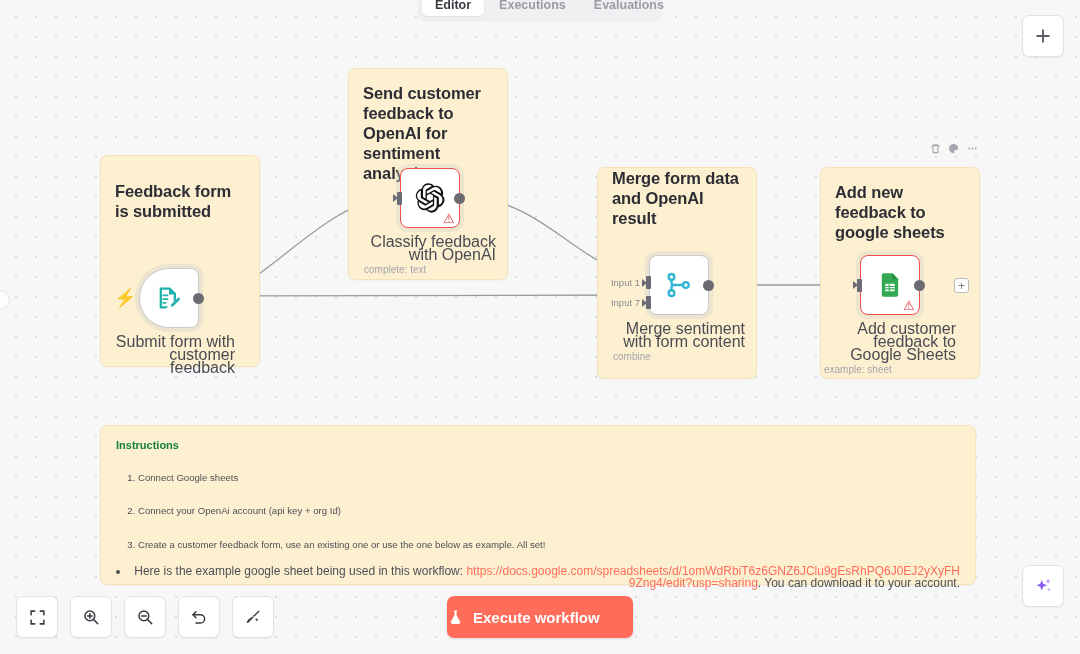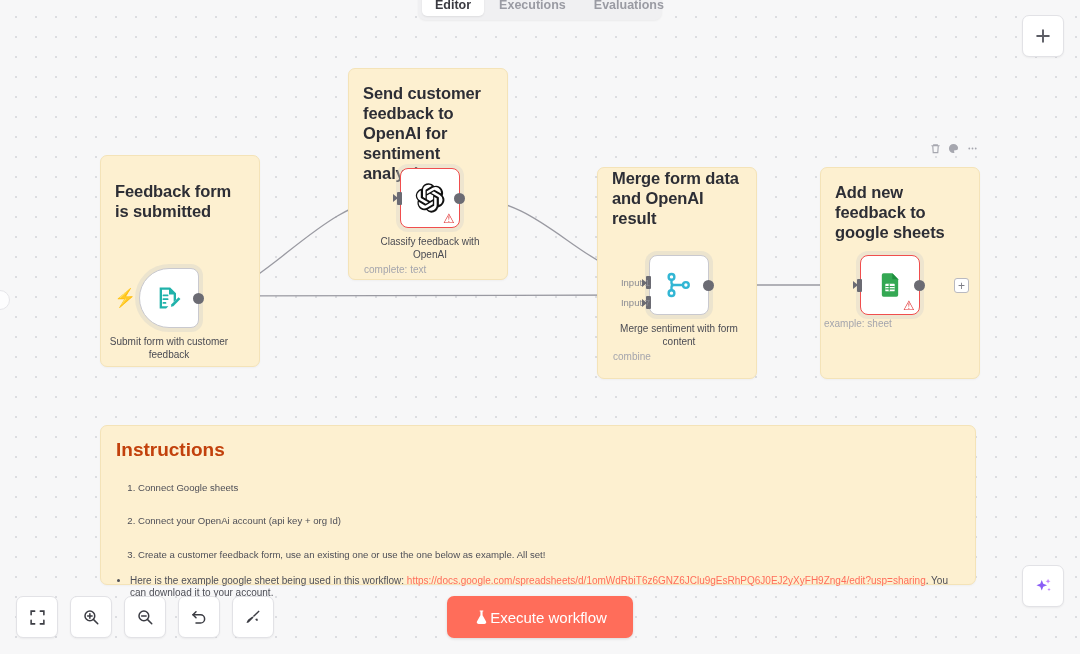--- a/index.html
+++ b/index.html
@@ -67,22 +67,22 @@
     box-shadow: 0 0 0 4px rgba(215,212,205,.45);
   }
   .node-box.trigger {
     border-top-left-radius: 30px;
     border-bottom-left-radius: 30px;
   }
   .node-box.error { border-color: #f04e4e; box-shadow: 0 0 0 4px rgba(215,212,205,.4); }
   .node-label {
     margin-top: 7px;
     width: 132px; margin-left: -36px;
-    text-align: center;
-    font-size: 10px; line-height: 13px;
+    text-align: right;
+    font-size: 16px; line-height: 13px;
     color: #4a4b53;
   }
   .node-sub {
     margin-top: 3px;
     width: 132px; margin-left: -36px;
     text-align: left;
     font-size: 10px; color: #a4a5ad;
   }
   .warn {
     position: absolute; right: 3px; bottom: 2px;
@@ -108,21 +108,21 @@
   .port-in::after {
     content:''; position:absolute; left:0; top:2.5px;
     width:0;height:0;
     border-top:4px solid transparent;border-bottom:4px solid transparent;
     border-left:5px solid #6b6b73;
   }
   .input-label {
     position: absolute;
     font-size: 9.5px; color: #8a8b93;
     white-space: nowrap;
-    right: 100%; 
+    right: 100%; margin-right: 10px;
     transform: translateY(-50%);
   }
   .plus-port {
     position: absolute;
     width: 15px; height: 15px;
     border: 1.2px solid #b9b9c0;
     border-radius: 3px;
     background: #fff;
     display: flex; align-items: center; justify-content: center;
     font-size: 12px; color: #7c7d85; line-height: 0;
@@ -132,24 +132,24 @@
     left: -26px; top: 50%; margin-top: -9px;
     color: #ff5c43; font-size: 18px; line-height: 18px;
   }
 
   
   #instructions {
     position: absolute;
     left: 100px; top: 425px; width: 876px; height: 160px;
     padding: 13px 15px;
   }
-  #instructions h2 { font-size: 19px; font-weight: 700; color: #c2410c; margin-bottom: 2px; }
+  #instructions h2 { font-size: 11px; font-weight: 700; color: #15803d; margin-bottom: 2px; }
   #instructions ol { margin: 0 0 0 22px; font-size: 9.6px; color: #4e4f57; line-height: 13.3px; }
   #instructions ol li { margin-bottom: 1px; margin-top: 20px; }
-  #instructions ul { margin: 14px 0 0 14px; font-size: 10px; color: #4e4f57; line-height: 12px; }
+  #instructions ul { margin: 14px 0 0 14px; font-size: 12px; color: #4e4f57; line-height: 12px; text-align: right; }
   #instructions a { color: #ff6d5a; text-decoration: none; word-break: break-all; }
 
   
   .fbtn {
     position: absolute;
     background: #fff;
     border: 1px solid #e2e2e6;
     border-radius: 7px;
     display: flex; align-items: center; justify-content: center;
     box-shadow: 0 1px 2px rgba(0,0,0,.05);
@@ -157,23 +157,23 @@
   }
   #zoom-controls { position: absolute; left: 16px; top: 596px; display: flex; gap: 12px; }
   #zoom-controls .fbtn { position: relative; width: 42px; height: 42px; }
   #add-node-btn { right: 16px; top: 15px; width: 42px; height: 42px; }
   #ai-btn { right: 16px; top: 565px; width: 42px; height: 42px; }
 
   #execute-btn {
     position: absolute; left: 447px; top: 596px;
     width: 186px; height: 42px;
     background: #ff6d5a; border: none; border-radius: 7px;
-    color: #fff; font-size: 15px; font-weight: 400;
+    color: #fff; font-size: 15px; font-weight: 700;
     font-family: "Liberation Sans", sans-serif;
-    display: flex; align-items: center; justify-content: center; 
+    display: flex; align-items: center; gap: 9px;
     cursor: pointer;
     box-shadow: 0 1px 3px rgba(0,0,0,.12);
   }
 
   #note-toolbar {
     position: absolute; left: 930px; top: 143px;
     display: flex; gap: 7px; align-items: center;
     color: #a6a7af;
   }
   #note-toolbar > span { cursor: pointer; line-height: 0; }
@@ -301,20 +301,21 @@
       <div class="port-in"></div>
       <svg width="28" height="28" viewBox="0 0 24 24">
         <path d="M14 2H6.5A1.5 1.5 0 005 3.5v17A1.5 1.5 0 006.5 22h11a1.5 1.5 0 001.5-1.5V7z" fill="#34a853"></path>
         <path d="M14 2l5 5h-5z" fill="#1e8e3e"></path>
         <rect x="8" y="11" width="8" height="6.4" rx=".5" fill="#fff"></rect>
         <path d="M8 13.2h8M8 15.3h8M11.3 11v6.4" stroke="#34a853" stroke-width=".9"></path>
       </svg>
       <span class="warn">⚠</span>
       <div class="port out"></div>
     </div>
+    <div class="node-label">Add customer feedback to Google Sheets</div>
     <div class="node-sub">example: sheet</div>
   </div>
 
   <div class="plus-port" style="left:954px; top:278px;">+</div>
 
   <div class="sticky" id="instructions">
     <h2>Instructions</h2>
     <ol>
       <li>Connect Google sheets</li>
       <li>Connect your OpenAi account (api key + org Id)</li>

